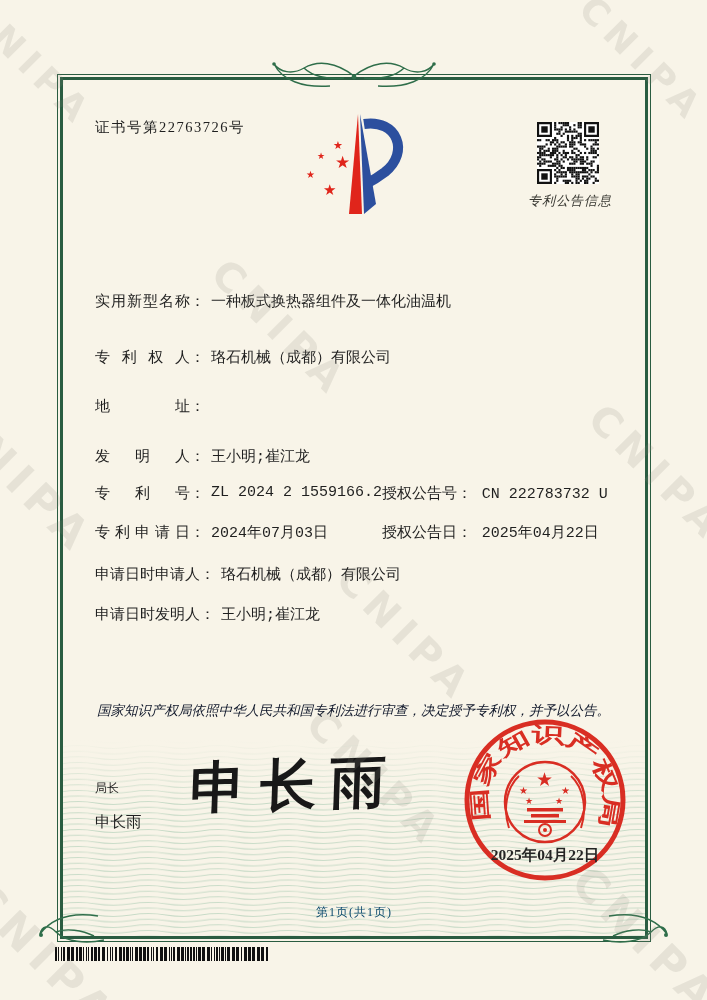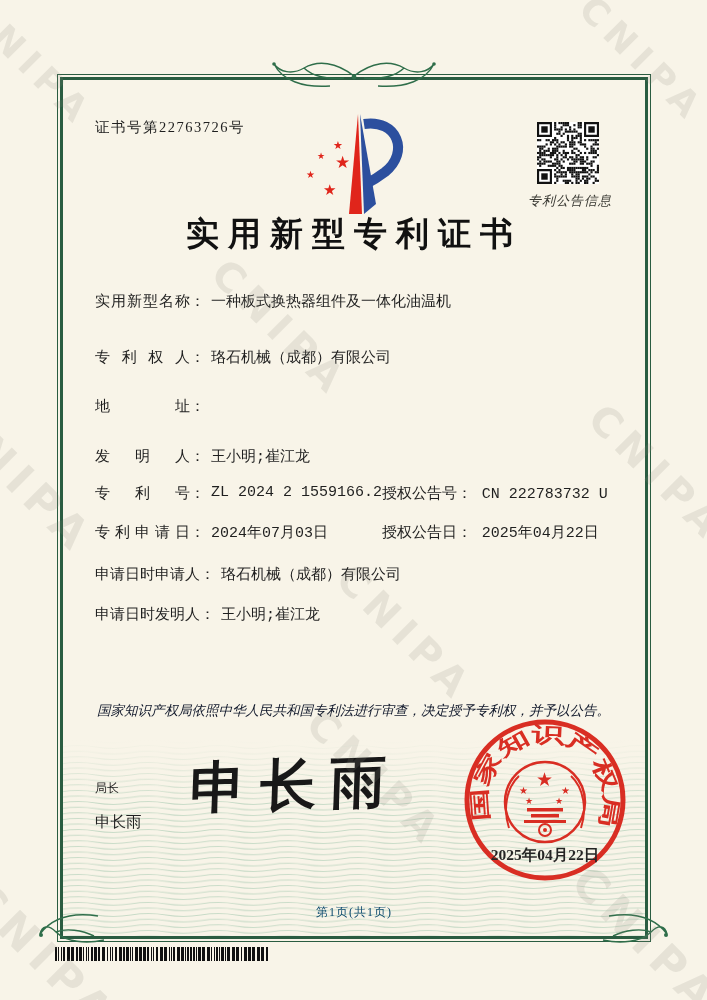--- a/index.html
+++ b/index.html
@@ -473,21 +473,20 @@
       <path d="M0,0h7v7h-7z M1,1v5h5v-5z" fill-rule="evenodd"></path>
       <rect x="2" y="2" width="3" height="3"></rect>
       <path d="M22,0h7v7h-7z M23,1v5h5v-5z" fill-rule="evenodd"></path>
       <rect x="24" y="2" width="3" height="3"></rect>
       <path d="M0,22h7v7h-7z M1,23v5h5v-5z" fill-rule="evenodd"></path>
       <rect x="2" y="24" width="3" height="3"></rect>
     </g>
   </svg>
   <div class="qr-caption">专利公告信息</div>
 
-  <div class="title">实用新型专利证书</div>
 
   <div class="fields">
 
     <div class="frow" style="top:292px;">
       <span class="flabel spread">实用新型名称</span>
         <span class="colon">：</span>
       <span class="fvalue">一种板式换热器组件及一体化油温机</span>
     </div>
 
     <div class="frow" style="top:348px;">

